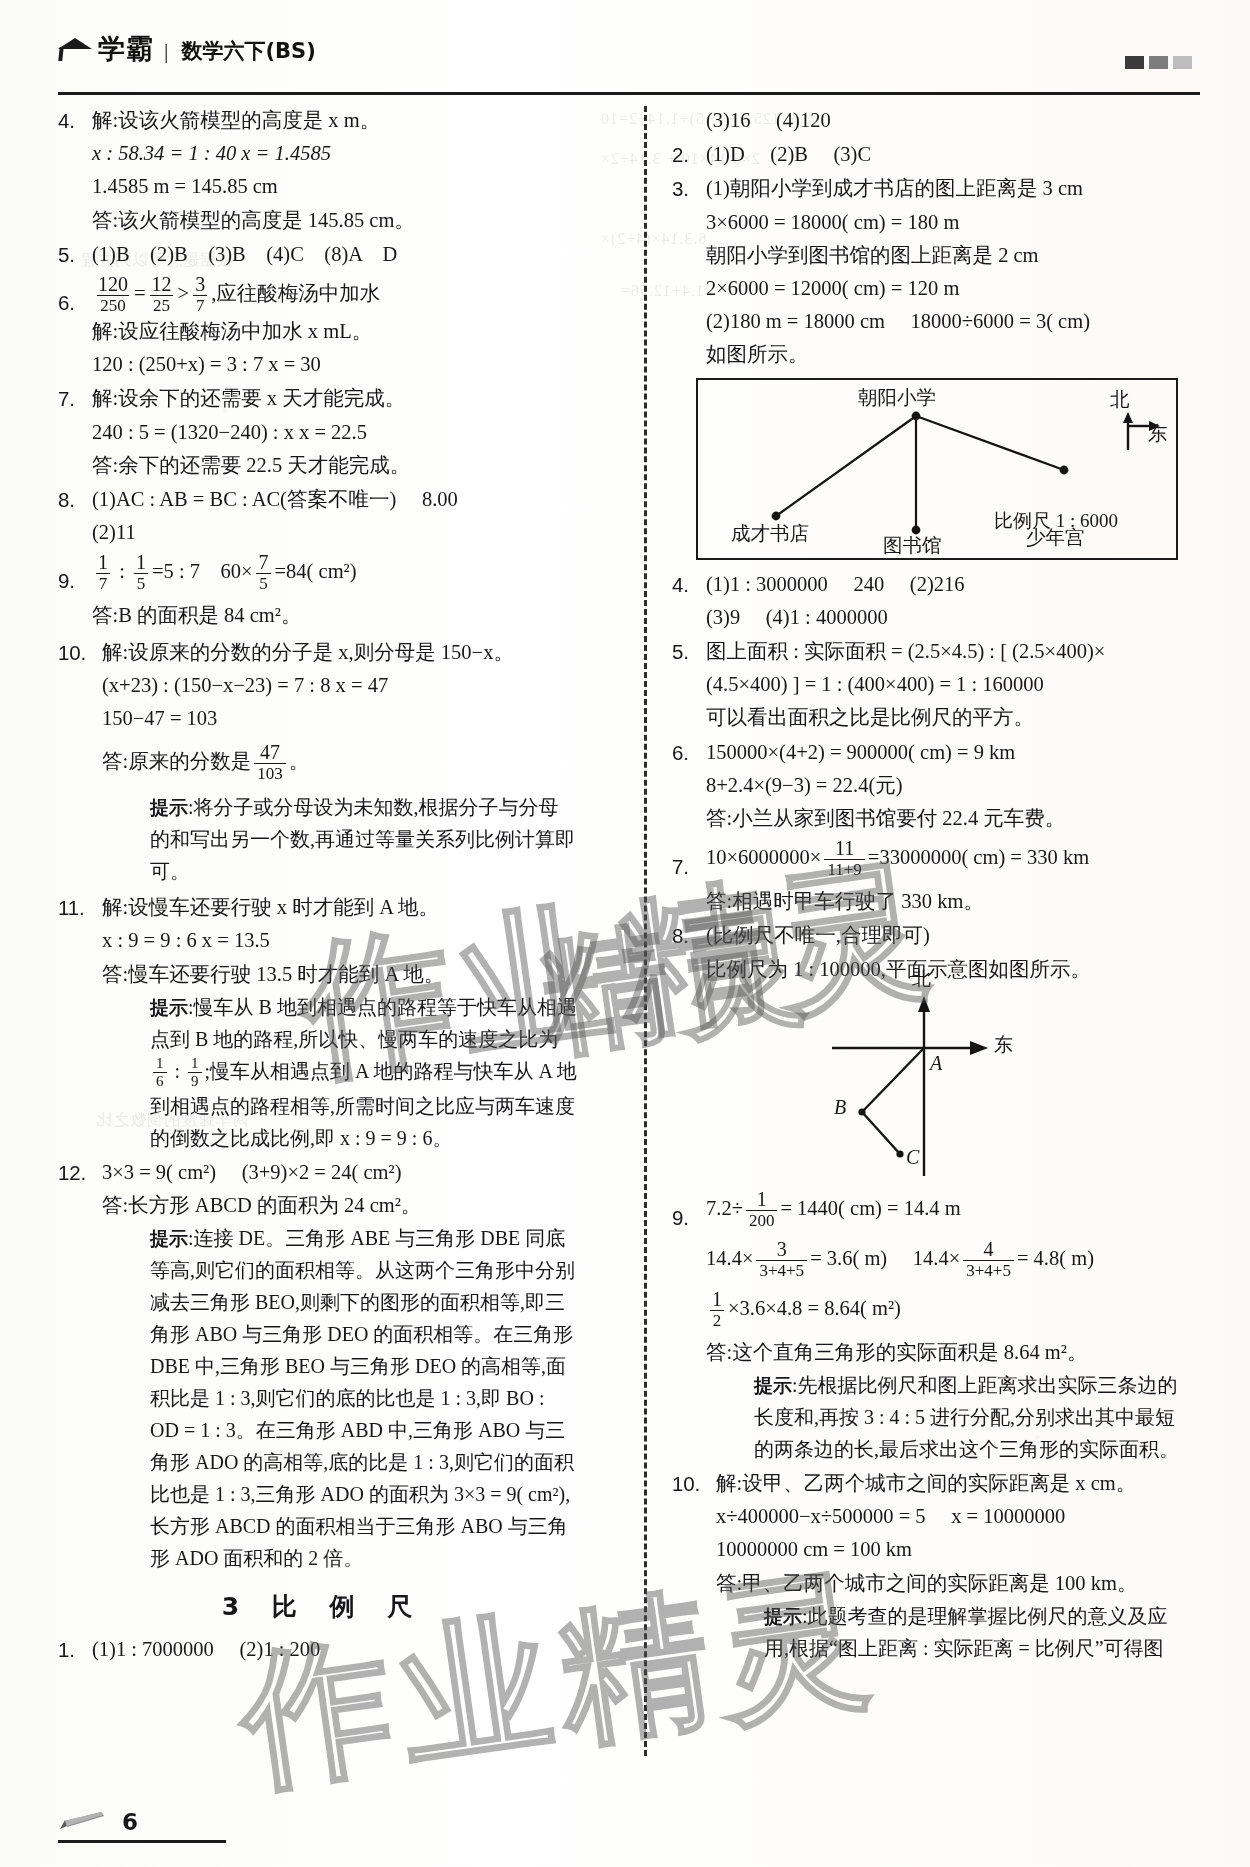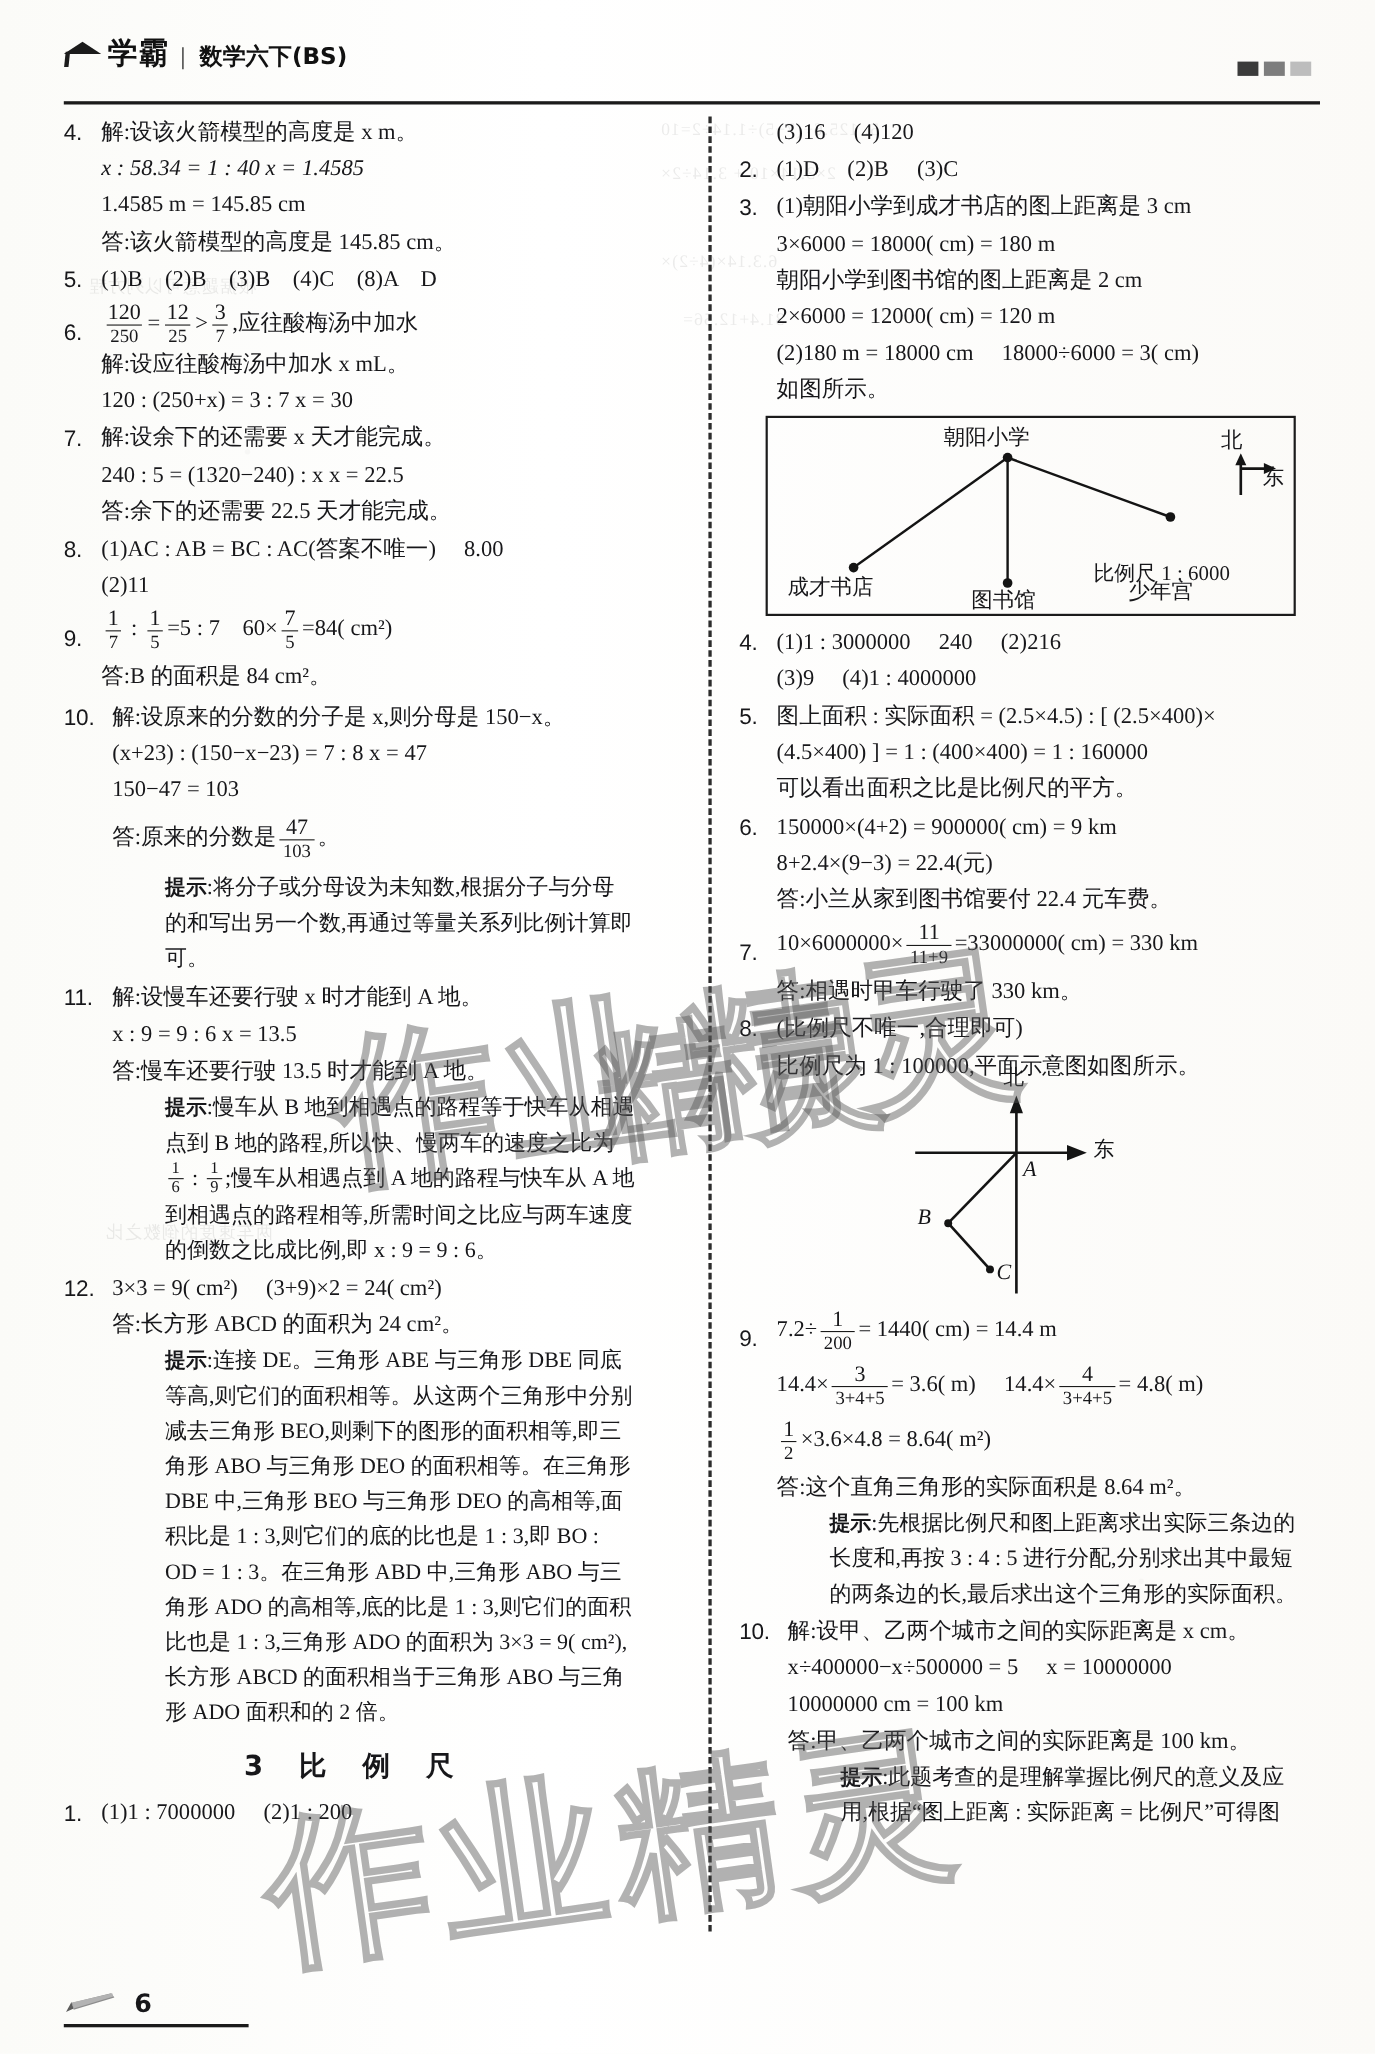--- a/index.html
+++ b/index.html
@@ -347,21 +347,21 @@
 
           <line x1="218" y1="36" x2="218" y2="150" stroke="#141414" stroke-width="2.2"></line>
 
           <line x1="218" y1="36" x2="366" y2="90" stroke="#141414" stroke-width="2.2"></line>
           <circle cx="218" cy="36" r="4.4" fill="#141414"></circle>
           <circle cx="78" cy="136" r="4.4" fill="#141414"></circle>
           <circle cx="218" cy="150" r="4.4" fill="#141414"></circle>
           <circle cx="366" cy="90" r="4.4" fill="#141414"></circle>
         </svg>
         <span class="map-label" style="left:160px;top:4px;">朝阳小学</span>
-        <span class="map-label" style="left:18px;top:140px;">成才书店</span>
+        <span class="map-label" style="left:33px;top:140px;">成才书店</span>
         <span class="map-label" style="left:185px;top:152px;">图书馆</span>
         <span class="map-label" style="left:328px;top:96px;margin-top:48px;">少年宫</span>
         <span class="map-label" style="left:412px;top:6px;">北</span>
         <span class="map-label" style="left:450px;top:40px;">东</span>
         <svg class="compass" style="right:16px;top:32px;width:46px;height:40px;position:absolute;" viewBox="0 0 46 40">
           <line x1="14" y1="38" x2="14" y2="6" stroke="#141414" stroke-width="2.4"></line>
           <polygon points="14,0 9,11 19,11" fill="#141414"></polygon>
           <line x1="14" y1="14" x2="40" y2="14" stroke="#141414" stroke-width="2.4"></line>
           <polygon points="46,14 35,9 35,19" fill="#141414"></polygon>
         </svg>

